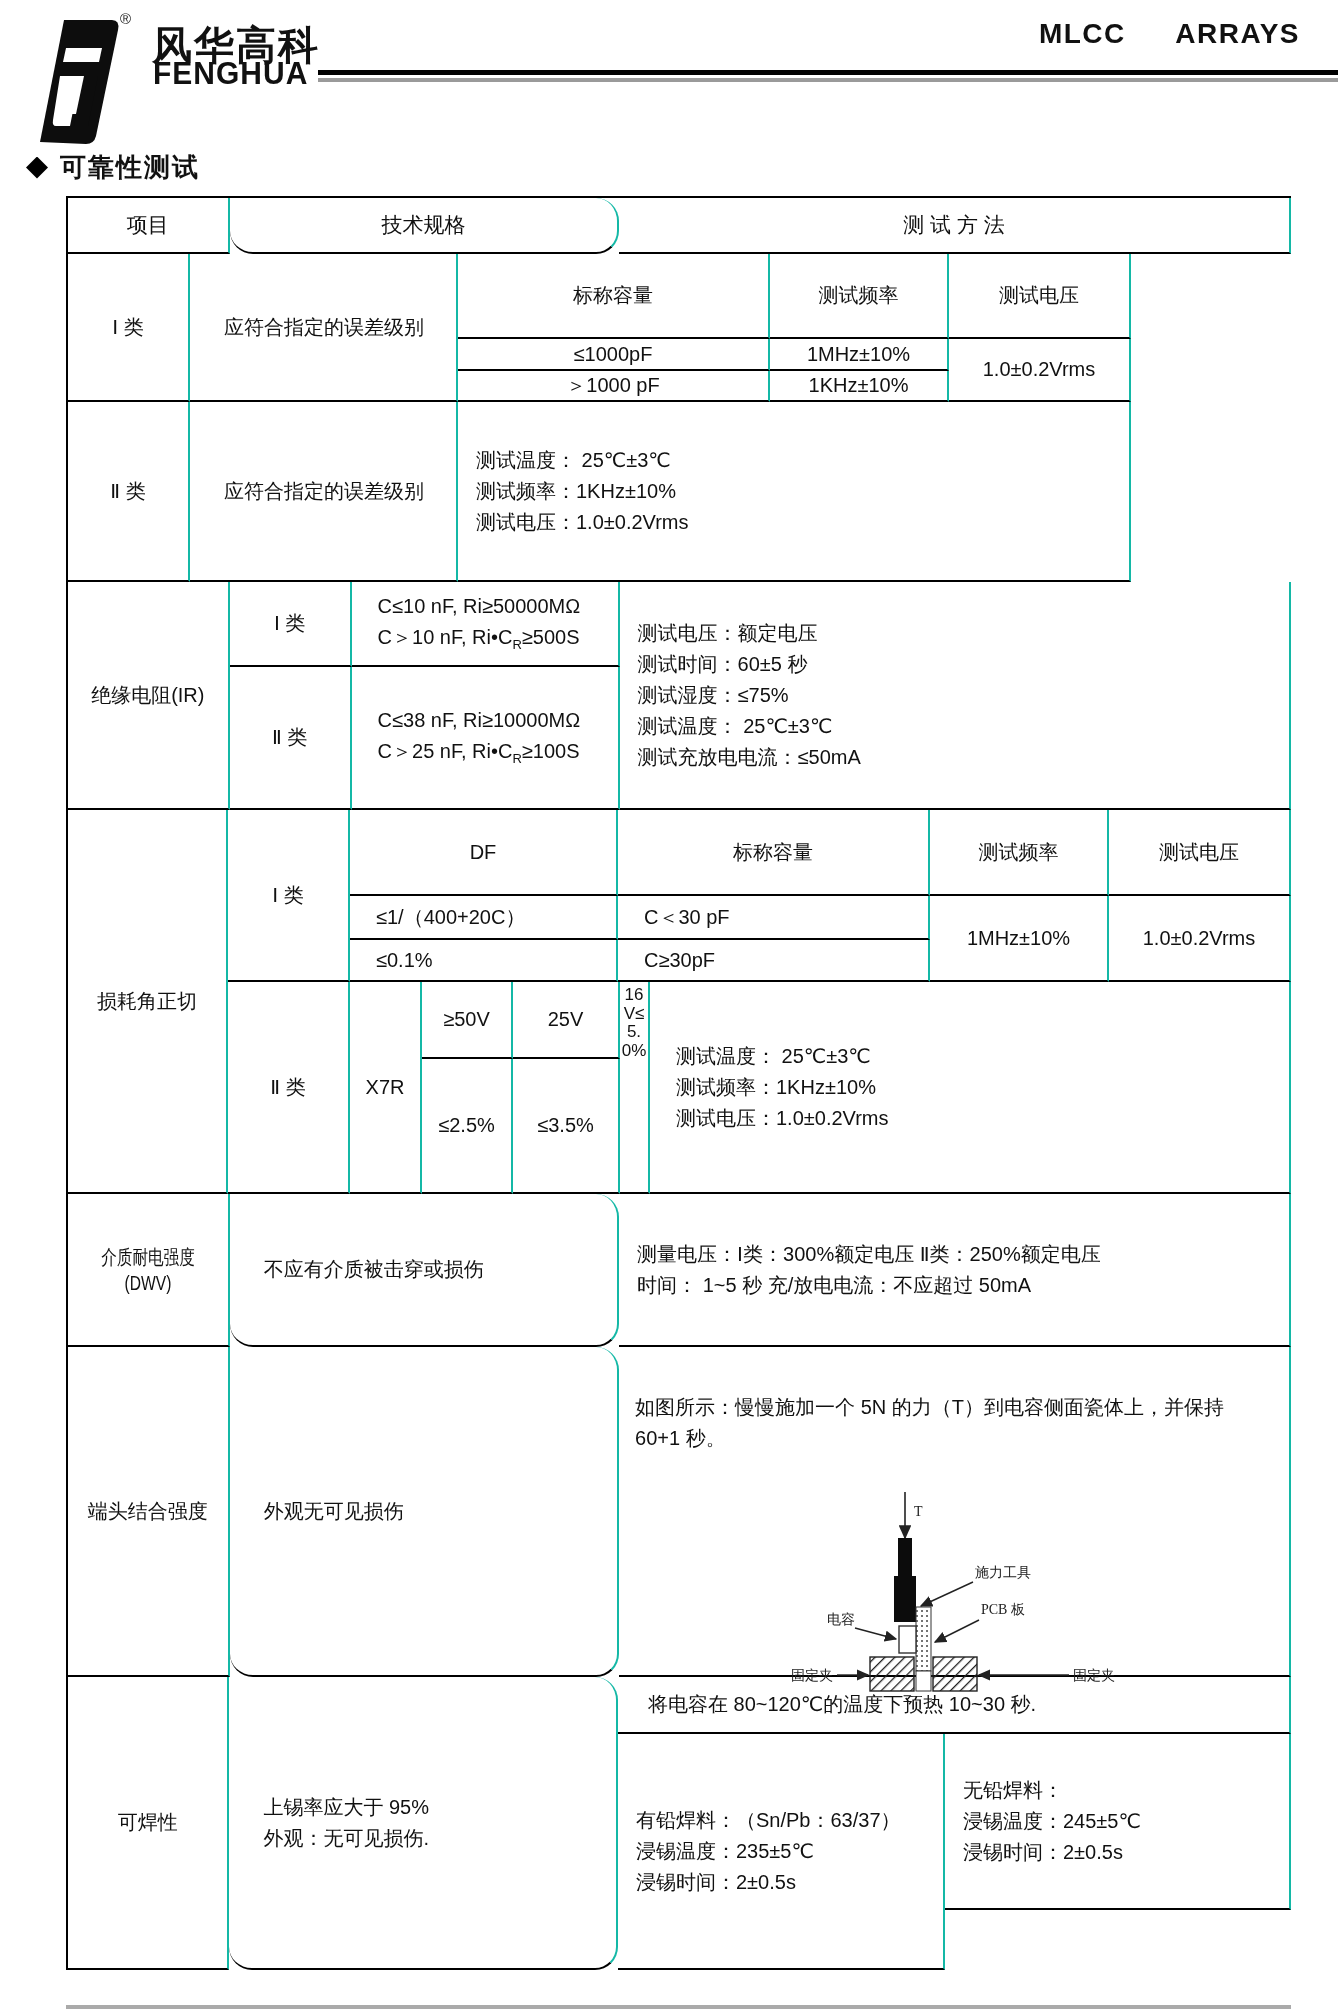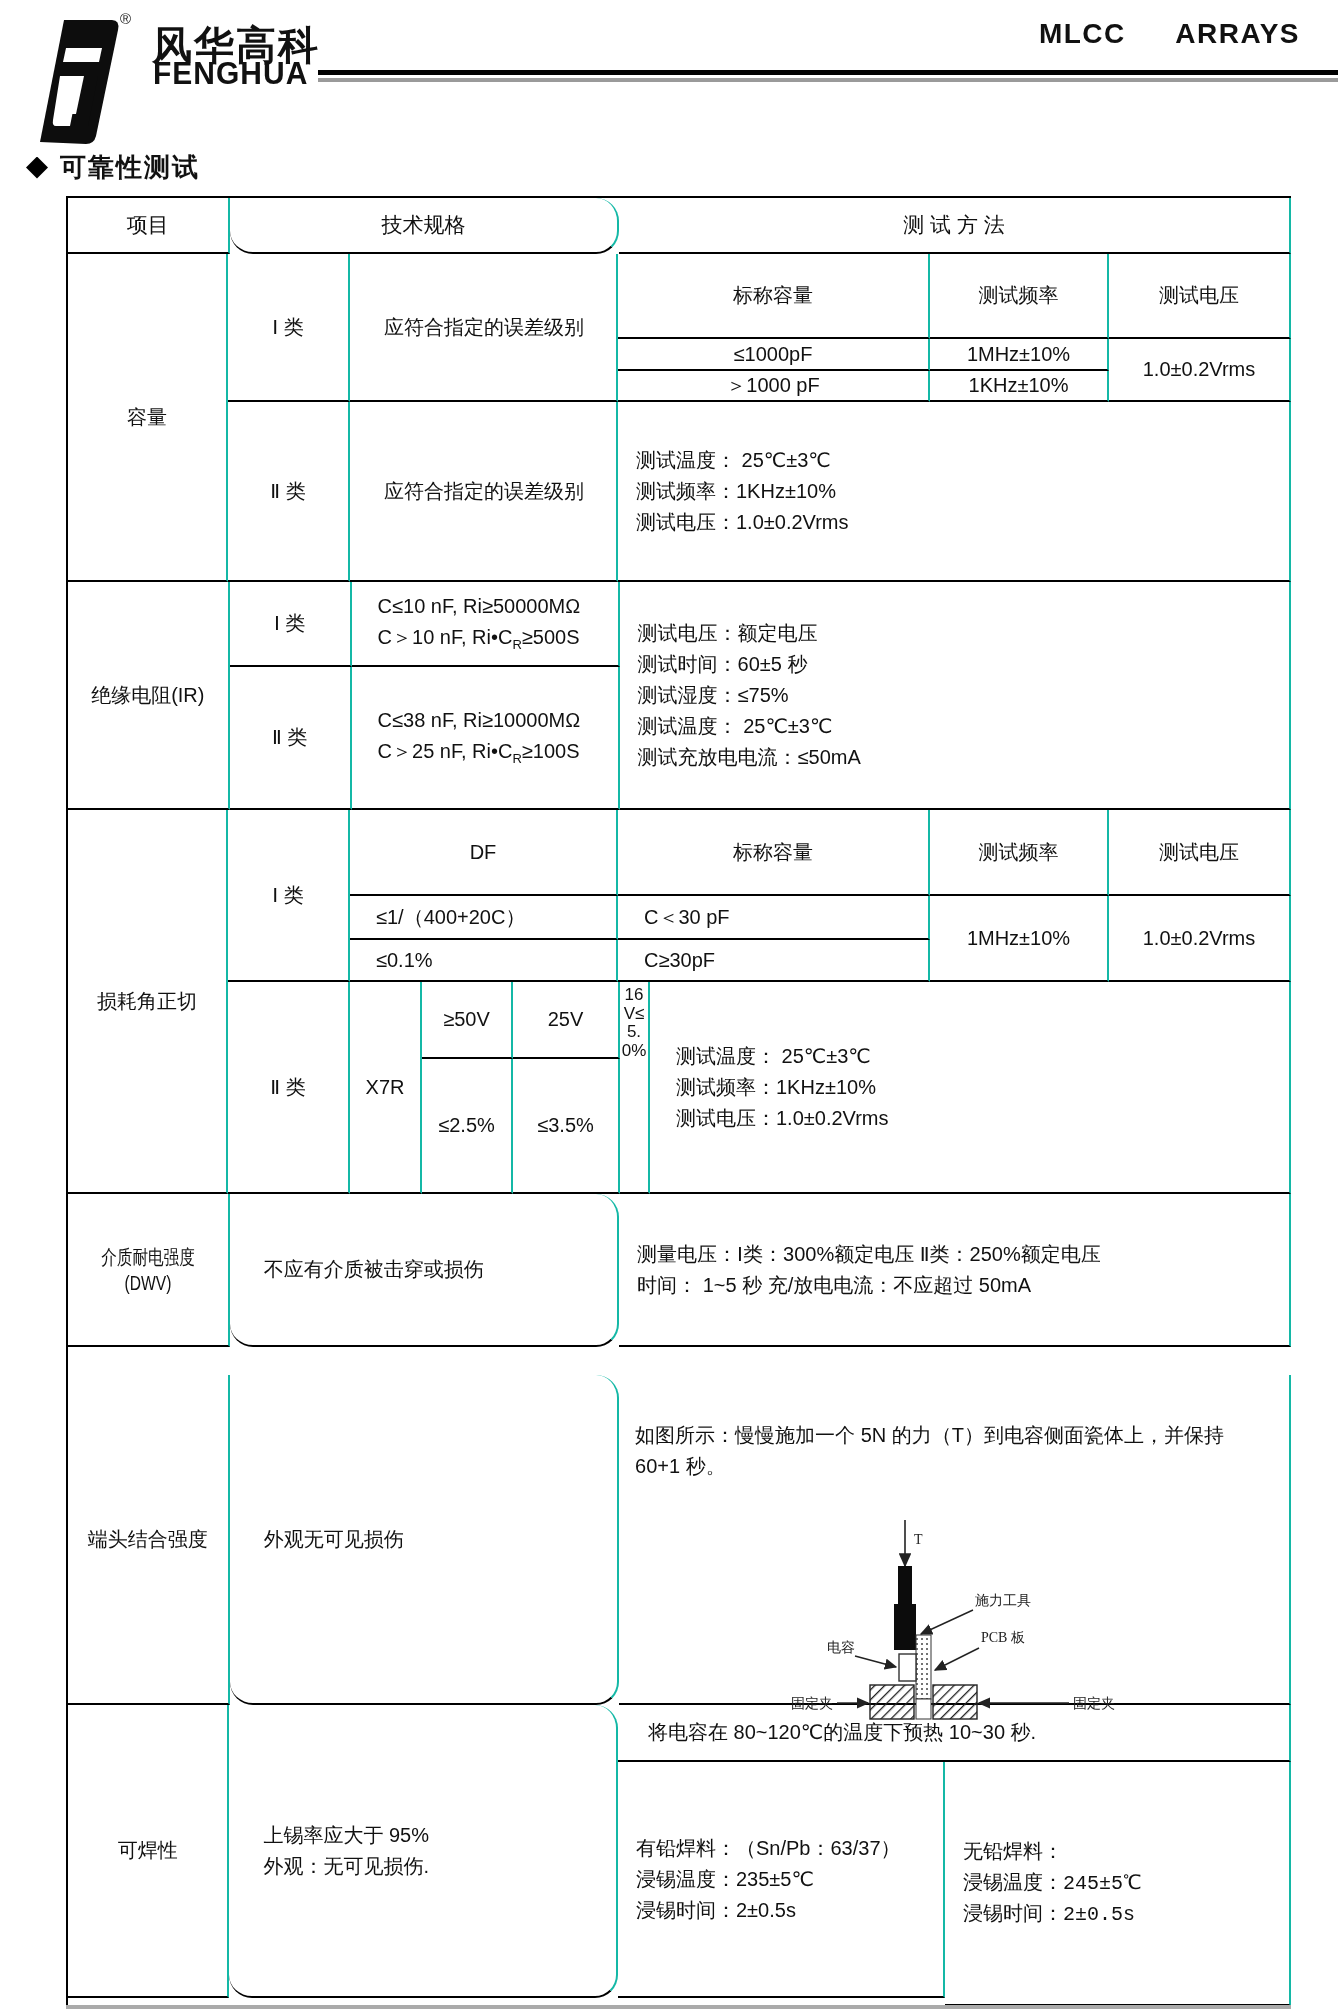--- a/index.html
+++ b/index.html
@@ -34,21 +34,21 @@
         display:flex;align-items:center;justify-content:center;font-size:20px;line-height:1.55;
         white-space:pre-line;text-align:center;}
   .cell.left{justify-content:flex-start;text-align:left;}
   .pl14{padding-left:26px;} .pl18{padding-left:18px;} .pl34{padding-left:34px;}
 
   .w-item{width:162px;} .w-class{width:122px;} .w-spec{width:268px;}
   .w-method{width:673px;} .w-specall{width:390px;border-radius:23px;}
 
   .h-header{height:56px;} .h-cap1{height:148px;} .h-cap2{height:180px;}
   .h-ir1{height:85px;} .h-ir2{height:143px;}
-  .h-dwv{height:153px;} .h-adh{height:330px;margin-top:28px;} .h-sol{height:293px;}
+  .h-dwv{height:153px;} .h-adh{height:330px;} .h-sol{height:293px;}
 
   .hdr{font-size:21px;}
   sub{font-size:13px;}
 
   
   .cap1-grid{display:grid;grid-template-columns:312px 179px 182px;grid-template-rows:85px 32px 31px;width:673px;}
   .g-volt{grid-row:2/4;grid-column:3/4;}
 
   
   .df1-grid{display:grid;grid-template-columns:122px 268px 312px 179px 182px;grid-template-rows:86px 44px 42px;width:1063px;}
@@ -100,21 +100,20 @@
 
   <div class="tbl">
 
     <div class="row">
       <div class="cell hdr w-item h-header">项目</div>
       <div class="cell hdr w-specall h-header">技术规格</div>
       <div class="cell hdr w-method h-header">测 试 方 法</div>
     </div>
 
     <div class="row">
-      <div class="cell w-item" style="height:328px;">容量</div>
       <div class="col">
         <div class="row">
           <div class="cell w-class h-cap1">Ⅰ 类</div>
           <div class="cell left pl34 w-spec h-cap1">应符合指定的误差级别</div>
           <div class="cap1-grid">
             <div class="cell">标称容量</div>
             <div class="cell">测试频率</div>
             <div class="cell">测试电压</div>
             <div class="cell">≤1000pF</div>
             <div class="cell">1MHz±10%</div>
@@ -245,21 +244,21 @@
     <div class="row">
       <div class="cell w-item h-sol">可焊性</div>
       <div class="cell left pl34 w-specall h-sol">上锡率应大于 95%
 外观：无可见损伤.</div>
       <div class="col" style="width:673px;">
         <div class="cell left pl18 w-method" style="height:57px;padding-left:30px;">将电容在 80~120℃的温度下预热 10~30 秒.</div>
         <div class="row">
           <div class="cell left pl18" style="width:327px;height:236px;">有铅焊料：（Sn/Pb：63/37）
 浸锡温度：235±5℃
 浸锡时间：2±0.5s</div>
-          <div class="cell left pl18" style="width:346px;height:244px;font-family:Liberation Mono, monospace;">无铅焊料：
+          <div class="cell left pl18" style="width:346px;height:176px;">无铅焊料：
 浸锡温度：245±5℃
 浸锡时间：2±0.5s</div>
         </div>
       </div>
     </div>
 
   </div>
 
   <div class="footer-line"></div>
 </div>

